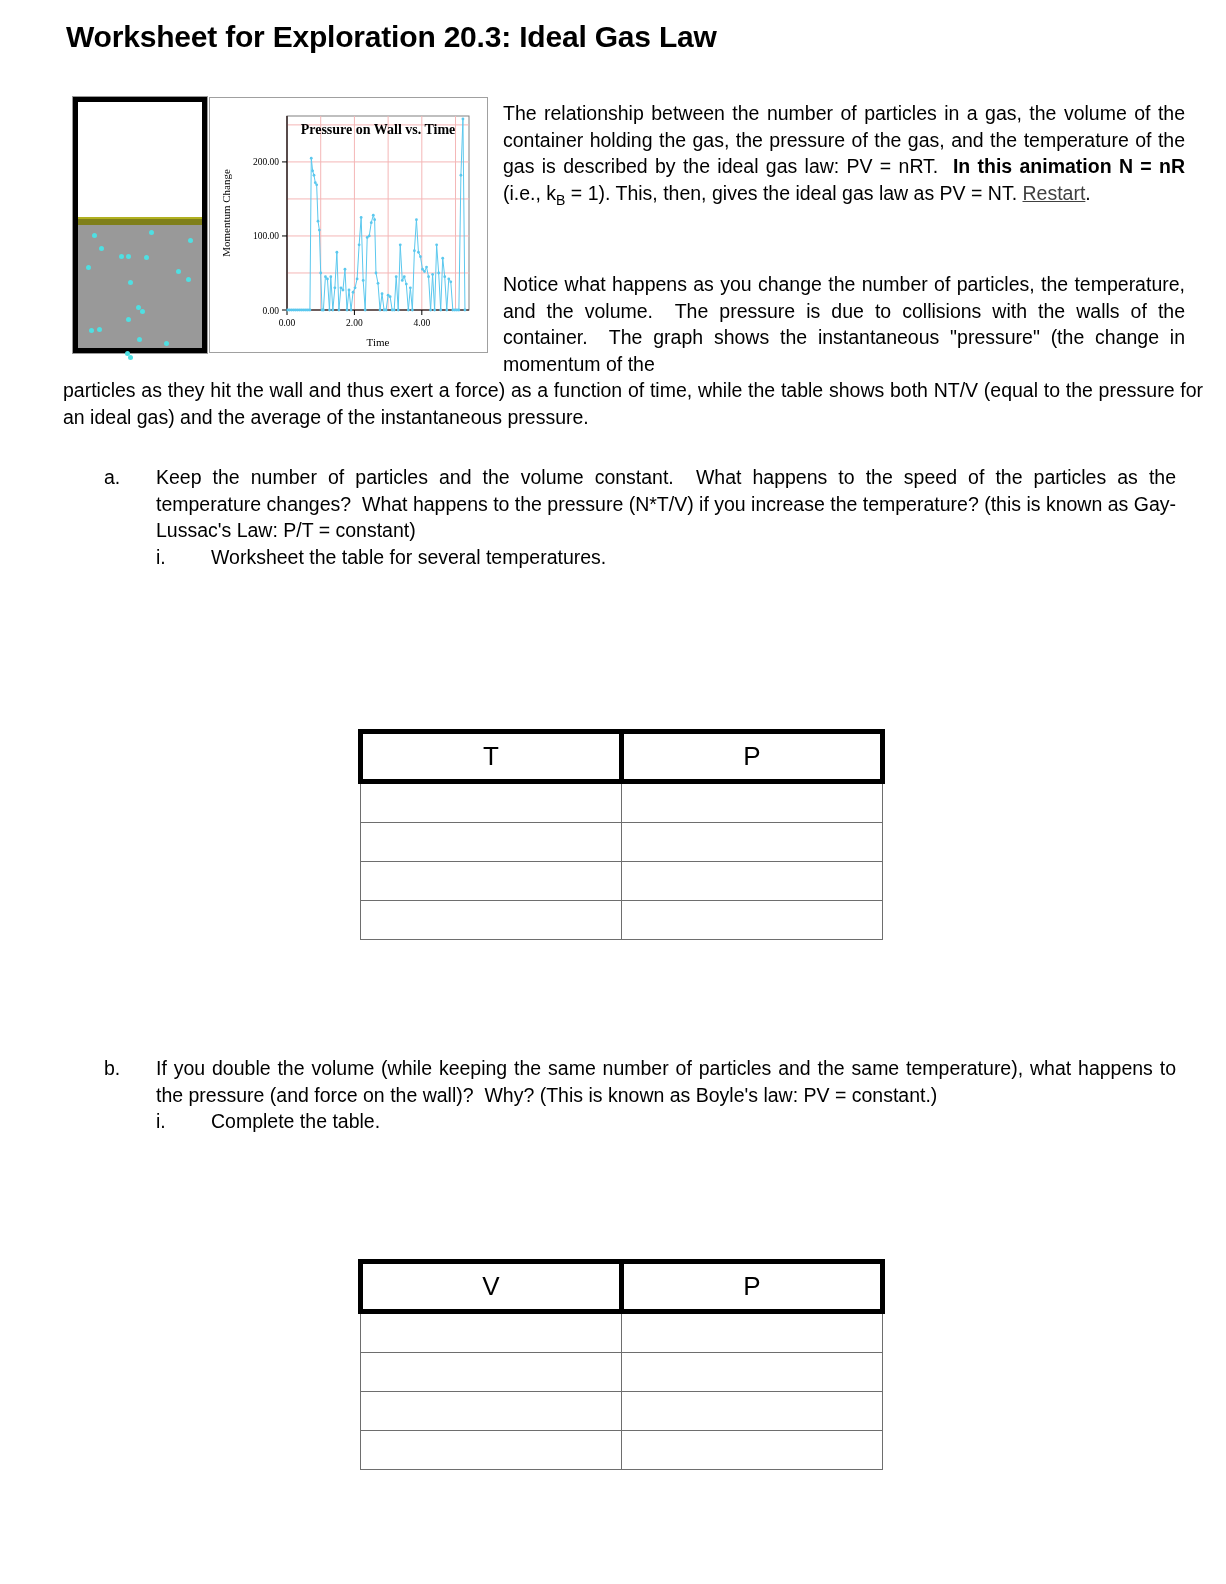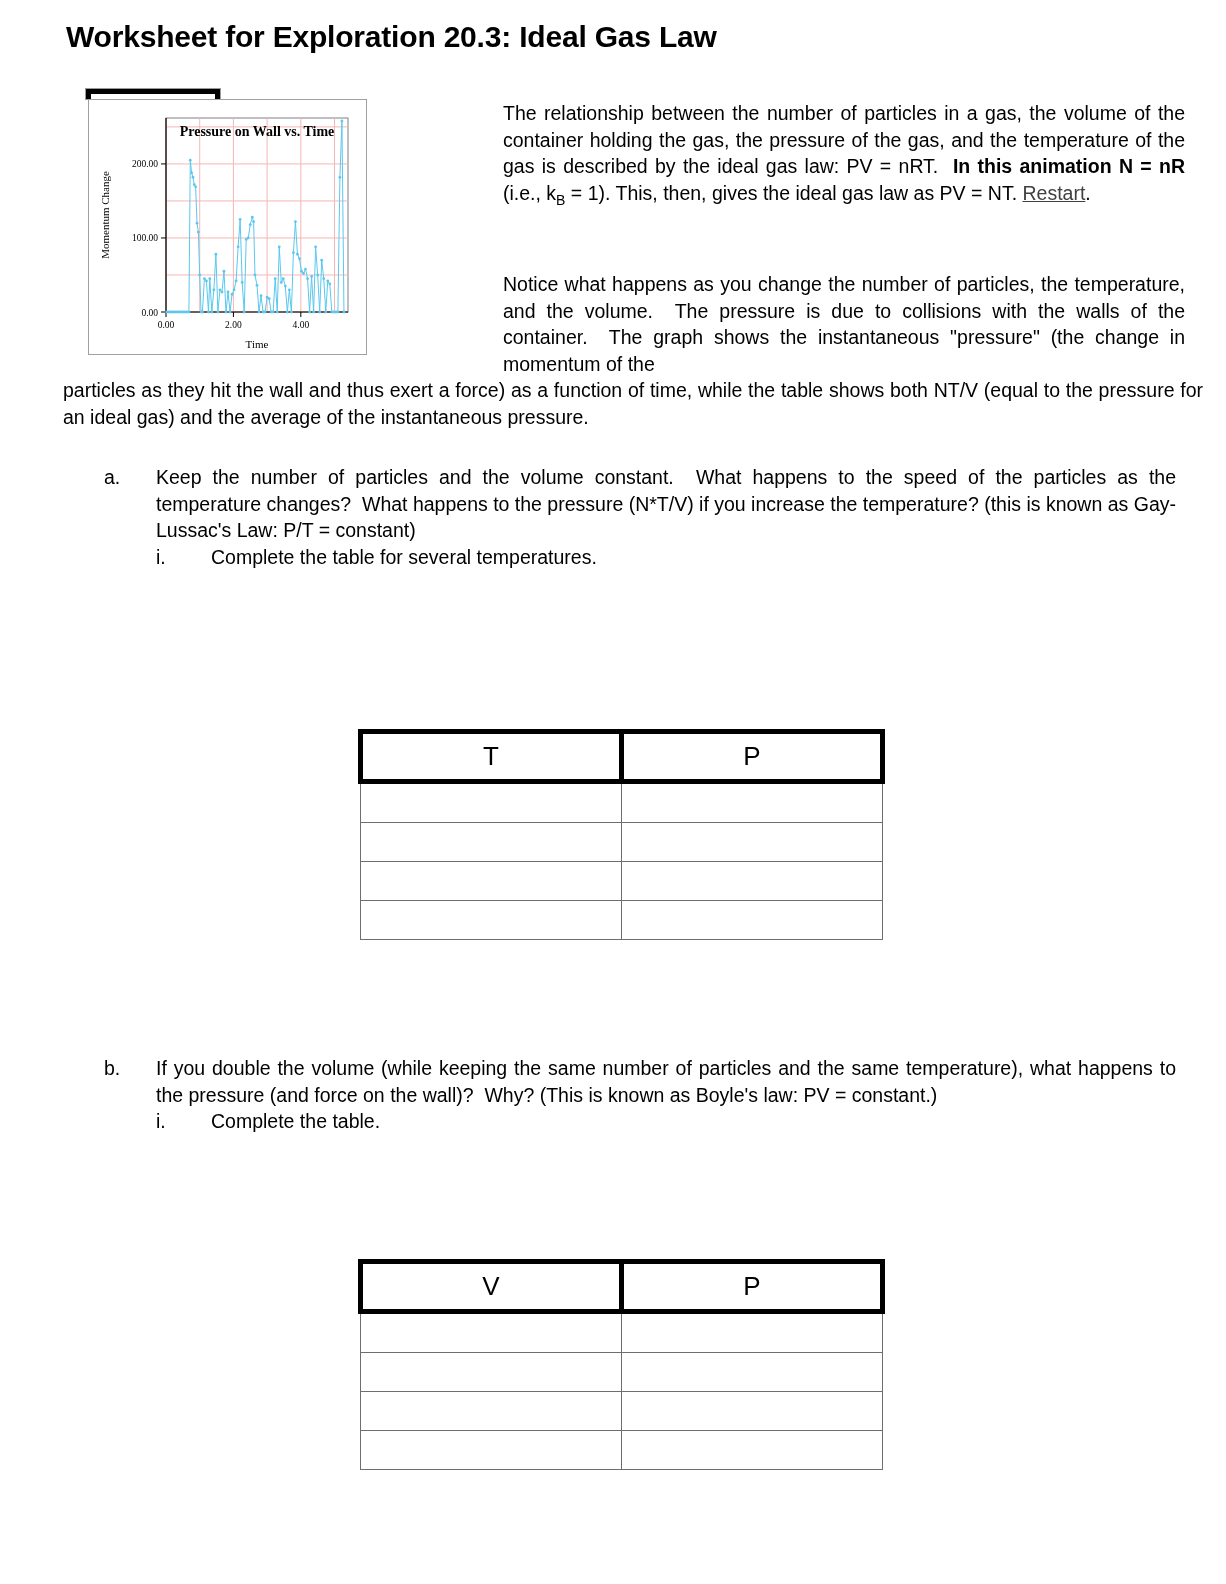--- a/index.html
+++ b/index.html
@@ -32,28 +32,27 @@
     top: 20px;
     font-size: 30px;
     font-weight: bold;
     letter-spacing: -0.2px;
     white-space: nowrap;
   }
 
   
   .applet {
     position: absolute;
-    left: 70px;
+    left: 57px;
     top: 97px;
     width: 415px;
     height: 258px;
     display: flex;
-    flex-direction: column;
-    background: #ffffff;
-    justify-content: flex-end;
+    flex-direction: row;
+    background: #ffffff;
   }
 
   
   .gas-box {
     position: relative;
     width: 134px;
     height: 256px;
     border: 5px solid #000000;
     box-sizing: border-box;
     background: #ffffff;
@@ -384,21 +383,21 @@
 
   <div class="para para-3">particles as they hit the wall and thus exert a force) as a function of time, while the table shows both NT/V (equal to the pressure for an ideal gas) and the average of the instantaneous pressure.</div>
 
   <div class="q-block q-a">
     <div class="q-row">
       <div class="q-marker">a.</div>
       <div class="q-text">Keep the number of particles and the volume constant.&nbsp; What happens to the speed of the particles as the temperature changes?&nbsp; What happens to the pressure (N*T/V) if you increase the temperature? (this is known as Gay-Lussac's Law: P/T = constant)</div>
     </div>
     <div class="sub-row">
       <div class="sub-marker">i.</div>
-      <div class="sub-text">Complete the table for several temperatures.</div>
+      <div class="sub-text">Worksheet the table for several temperatures.</div>
     </div>
   </div>
 
   <table class="data-table tbl-1">
     <colgroup>
         <col class="c1">
         <col class="c2">
       </colgroup>
     <thead>
       <tr>

